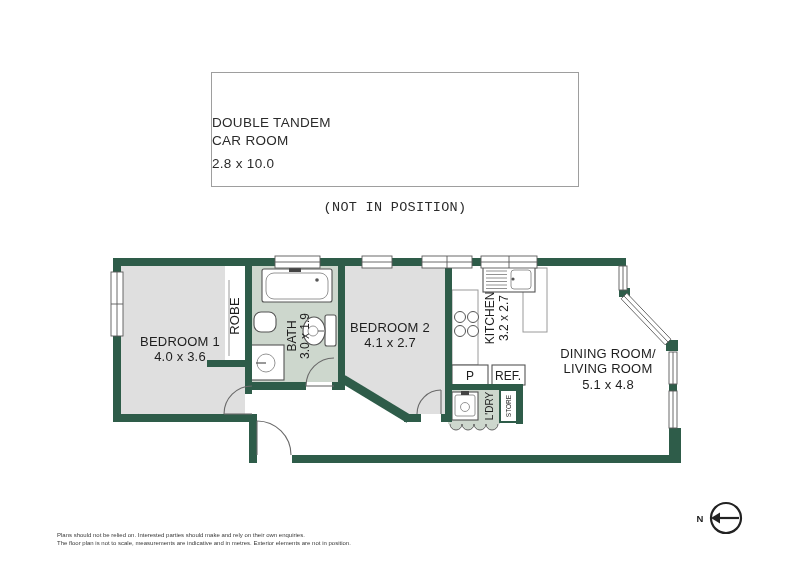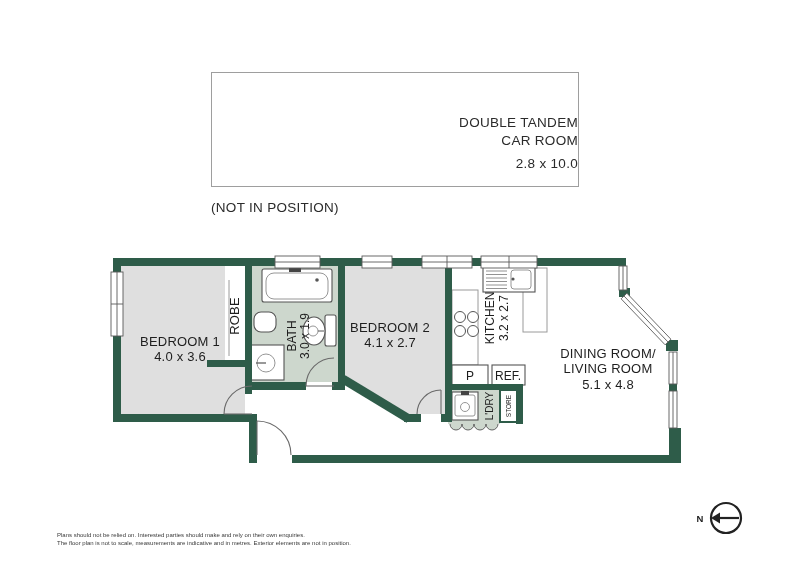--- a/index.html
+++ b/index.html
@@ -3,28 +3,28 @@
 <meta charset="utf-8">
 <style>
   html,body { margin:0; padding:0; background:#ffffff; }
   .page {
     position:relative; width:800px; height:565px; background:#ffffff;
     font-family:"Liberation Sans", sans-serif; overflow:hidden;
   }
   .carspace-box {
     position:absolute; left:211px; top:72px; width:368px; height:115px;
     border:1px solid #9e9e9e; box-sizing:border-box;
-    display:flex; flex-direction:column; align-items:flex-end; justify-content:center;
+    display:flex; flex-direction:column; align-items:flex-start; justify-content:center;
     padding-top:28px;
   }
   .carspace-box .cs-line { font-size:13.5px; line-height:18px; color:#2b2b2b; letter-spacing:.3px; }
-  .carspace-box .cs-dims { font-size:13.5px; line-height:18px; color:#2b2b2b; margin-top:5px; letter-spacing:.3px;margin-left:24px; }
+  .carspace-box .cs-dims { font-size:13.5px; line-height:18px; color:#2b2b2b; margin-top:5px; letter-spacing:.3px; }
   .not-in-position {
-    position:absolute; left:211px; top:200px; width:368px; 
-    font-size:13.5px; color:#2b2b2b; letter-spacing:.3px;
+    position:absolute; left:211px; top:200px; width:368px; text-align:center;
+    font-size:13.5px; color:#2b2b2b; letter-spacing:.3px;font-family:Liberation Mono, monospace;
   }
   .plan-svg { position:absolute; left:0; top:0; }
   .lbl { font-family:"Liberation Sans", sans-serif; font-size:13px; fill:#1e1e1e; text-anchor:middle; letter-spacing:.2px; }
   .lbl-sm { font-family:"Liberation Sans", sans-serif; font-size:12px; fill:#1e1e1e; text-anchor:middle; }
   .lbl-tiny { font-family:"Liberation Sans", sans-serif; font-size:6.5px; fill:#1e1e1e; text-anchor:middle; }
   .lbl-ldry { font-family:"Liberation Sans", sans-serif; font-size:10px; fill:#1e1e1e; text-anchor:middle; }
   .wall { fill:#2e5c49; }
   .win  { fill:#ffffff; stroke:#5a5a5a; stroke-width:0.9; }
   .winline { stroke:#5a5a5a; stroke-width:0.9; fill:none; }
   .fix  { fill:#ffffff; stroke:#555555; stroke-width:1.1; }

